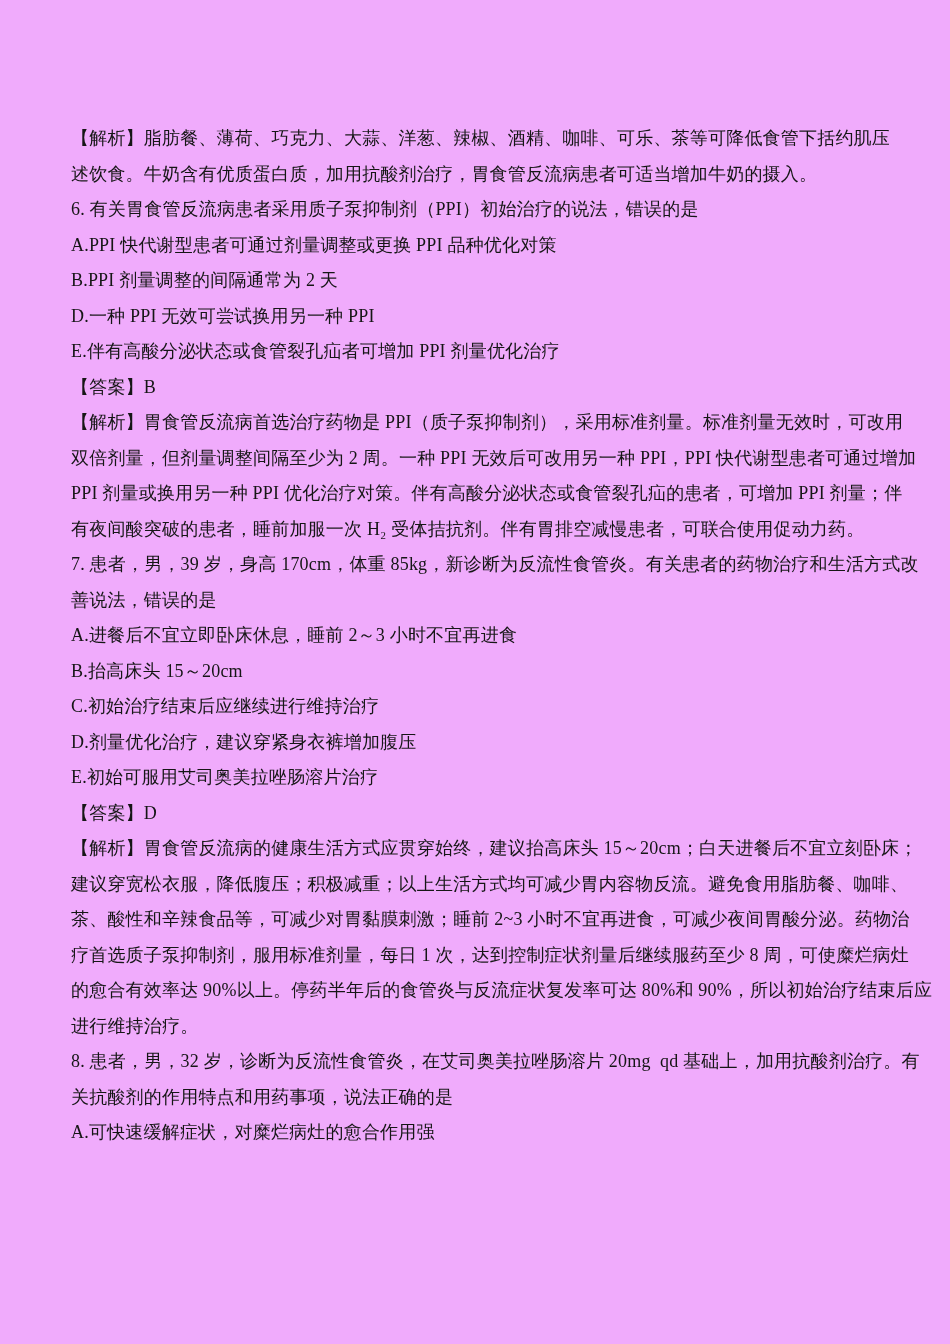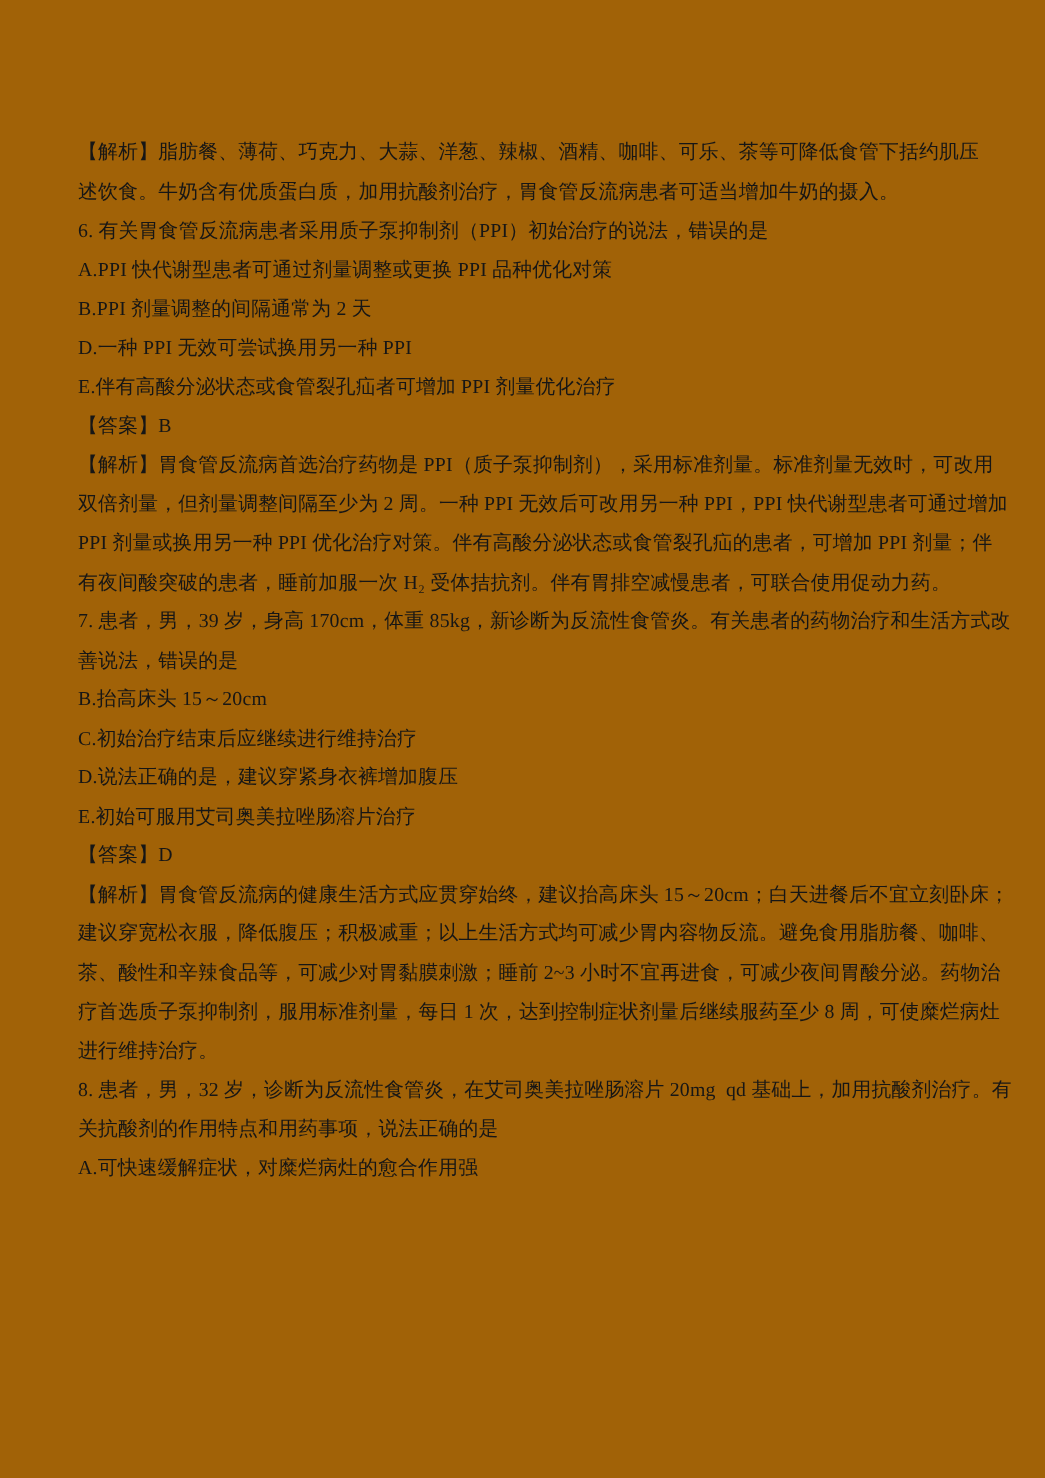--- a/index.html
+++ b/index.html
@@ -4,21 +4,21 @@
 <style>
   html, body {
     margin: 0;
     padding: 0;
     background: #ffffff;
   }
   .page {
     position: relative;
     width: 950px;
     height: 1344px;
-    background: #a16207;
+    background: #f0abfc;
     overflow: hidden;
     font-family: "Liberation Serif", "DejaVu Serif", serif;
   }
   .text-block {
     position: absolute;
     left: 71px;
     top: 121px;
     width: 812px;
   }
   .doc-line {
@@ -45,27 +45,29 @@
       <div class="doc-line">B.PPI 剂量调整的间隔通常为 2 天</div>
       <div class="doc-line">D.一种 PPI 无效可尝试换用另一种 PPI</div>
       <div class="doc-line">E.伴有高酸分泌状态或食管裂孔疝者可增加 PPI 剂量优化治疗</div>
       <div class="doc-line">【答案】B</div>
       <div class="doc-line">【解析】胃食管反流病首选治疗药物是 PPI（质子泵抑制剂），采用标准剂量。标准剂量无效时，可改用</div>
       <div class="doc-line">双倍剂量，但剂量调整间隔至少为 2 周。一种 PPI 无效后可改用另一种 PPI，PPI 快代谢型患者可通过增加</div>
       <div class="doc-line">PPI 剂量或换用另一种 PPI 优化治疗对策。伴有高酸分泌状态或食管裂孔疝的患者，可增加 PPI 剂量；伴</div>
       <div class="doc-line">有夜间酸突破的患者，睡前加服一次 H₂ 受体拮抗剂。伴有胃排空减慢患者，可联合使用促动力药。</div>
       <div class="doc-line">7. 患者，男，39 岁，身高 170cm，体重 85kg，新诊断为反流性食管炎。有关患者的药物治疗和生活方式改</div>
       <div class="doc-line">善说法，错误的是</div>
+      <div class="doc-line">A.进餐后不宜立即卧床休息，睡前 2～3 小时不宜再进食</div>
       <div class="doc-line">B.抬高床头 15～20cm</div>
       <div class="doc-line">C.初始治疗结束后应继续进行维持治疗</div>
-      <div class="doc-line">D.说法正确的是，建议穿紧身衣裤增加腹压</div>
+      <div class="doc-line">D.剂量优化治疗，建议穿紧身衣裤增加腹压</div>
       <div class="doc-line">E.初始可服用艾司奥美拉唑肠溶片治疗</div>
       <div class="doc-line">【答案】D</div>
       <div class="doc-line">【解析】胃食管反流病的健康生活方式应贯穿始终，建议抬高床头 15～20cm；白天进餐后不宜立刻卧床；</div>
       <div class="doc-line">建议穿宽松衣服，降低腹压；积极减重；以上生活方式均可减少胃内容物反流。避免食用脂肪餐、咖啡、</div>
       <div class="doc-line">茶、酸性和辛辣食品等，可减少对胃黏膜刺激；睡前 2~3 小时不宜再进食，可减少夜间胃酸分泌。药物治</div>
       <div class="doc-line">疗首选质子泵抑制剂，服用标准剂量，每日 1 次，达到控制症状剂量后继续服药至少 8 周，可使糜烂病灶</div>
+      <div class="doc-line">的愈合有效率达 90%以上。停药半年后的食管炎与反流症状复发率可达 80%和 90%，所以初始治疗结束后应</div>
       <div class="doc-line">进行维持治疗。</div>
       <div class="doc-line">8. 患者，男，32 岁，诊断为反流性食管炎，在艾司奥美拉唑肠溶片 20mg  qd 基础上，加用抗酸剂治疗。有</div>
       <div class="doc-line">关抗酸剂的作用特点和用药事项，说法正确的是</div>
       <div class="doc-line">A.可快速缓解症状，对糜烂病灶的愈合作用强</div>
     </div>
 </div>
 
 </body></html>

